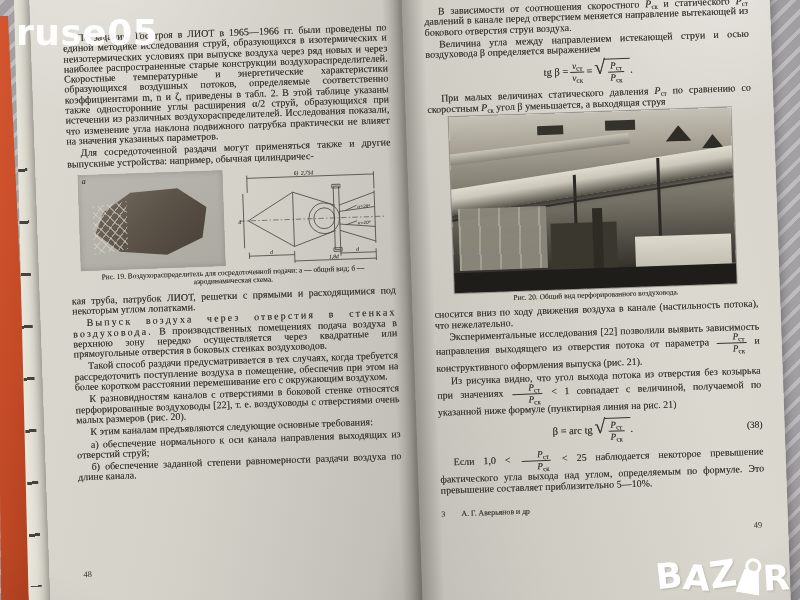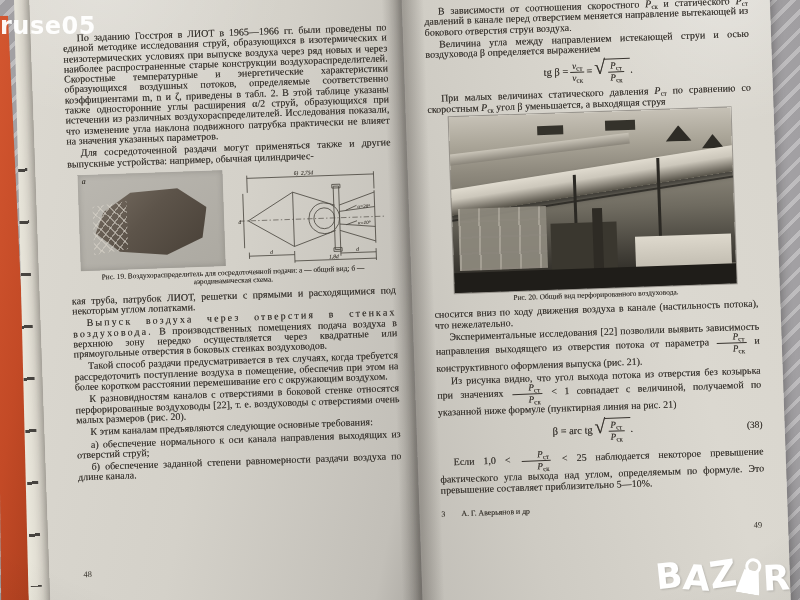--- a/index.html
+++ b/index.html
@@ -89,22 +89,22 @@
   .wbox{position:absolute;left:182px;top:126px;width:96px;height:36px;
     background:linear-gradient(#ded9cd,#beb9ad);}
   .floor{position:absolute;left:0;bottom:0;width:100%;height:20px;background:#1f1d19;}
   .rail{position:absolute;left:0;bottom:14px;width:100%;height:2px;background:rgba(190,185,172,0.5);transform:rotate(-2deg);}
   
   .pn{position:absolute;font-size:8.5px;color:#3a362f;}
   .pn48{left:34px;bottom:52px;}
   .pn49{right:26px;bottom:74px;}
   .sig{display:flex;gap:16px;font-size:7.8px;margin-top:14px;color:#3a362f;text-indent:0;}
   
-  .seller{position:absolute;left:0;top:12px;z-index:20;
-    font-family:"DejaVu Sans","Liberation Sans",sans-serif;font-weight:700;font-size:24px;
+  .seller{position:absolute;left:16px;top:12px;z-index:20;
+    font-family:"DejaVu Sans","Liberation Sans",sans-serif;font-weight:700;font-size:36px;
     color:rgba(255,255,255,0.95);letter-spacing:0.5px;}
   .bazar{position:absolute;right:10px;bottom:6px;z-index:20;display:flex;align-items:flex-end;
     font-family:"DejaVu Sans","Liberation Sans",sans-serif;font-weight:800;font-size:35px;color:#fff;
     text-shadow:1px 1px 2px rgba(0,0,0,0.15);}
   .bazar span.l{display:inline-block;line-height:0.9;}
   .l1{transform:rotate(-6deg) translateY(-2px);}
   .l2{transform:rotate(4deg);}
   .l3{transform:rotate(-8deg) translateY(-3px);font-size:37px;}
   .l5{transform:rotate(-3deg);}
   .bagwrap{position:relative;display:inline-block;width:24px;height:30px;margin:0 1px;transform:rotate(10deg);}

